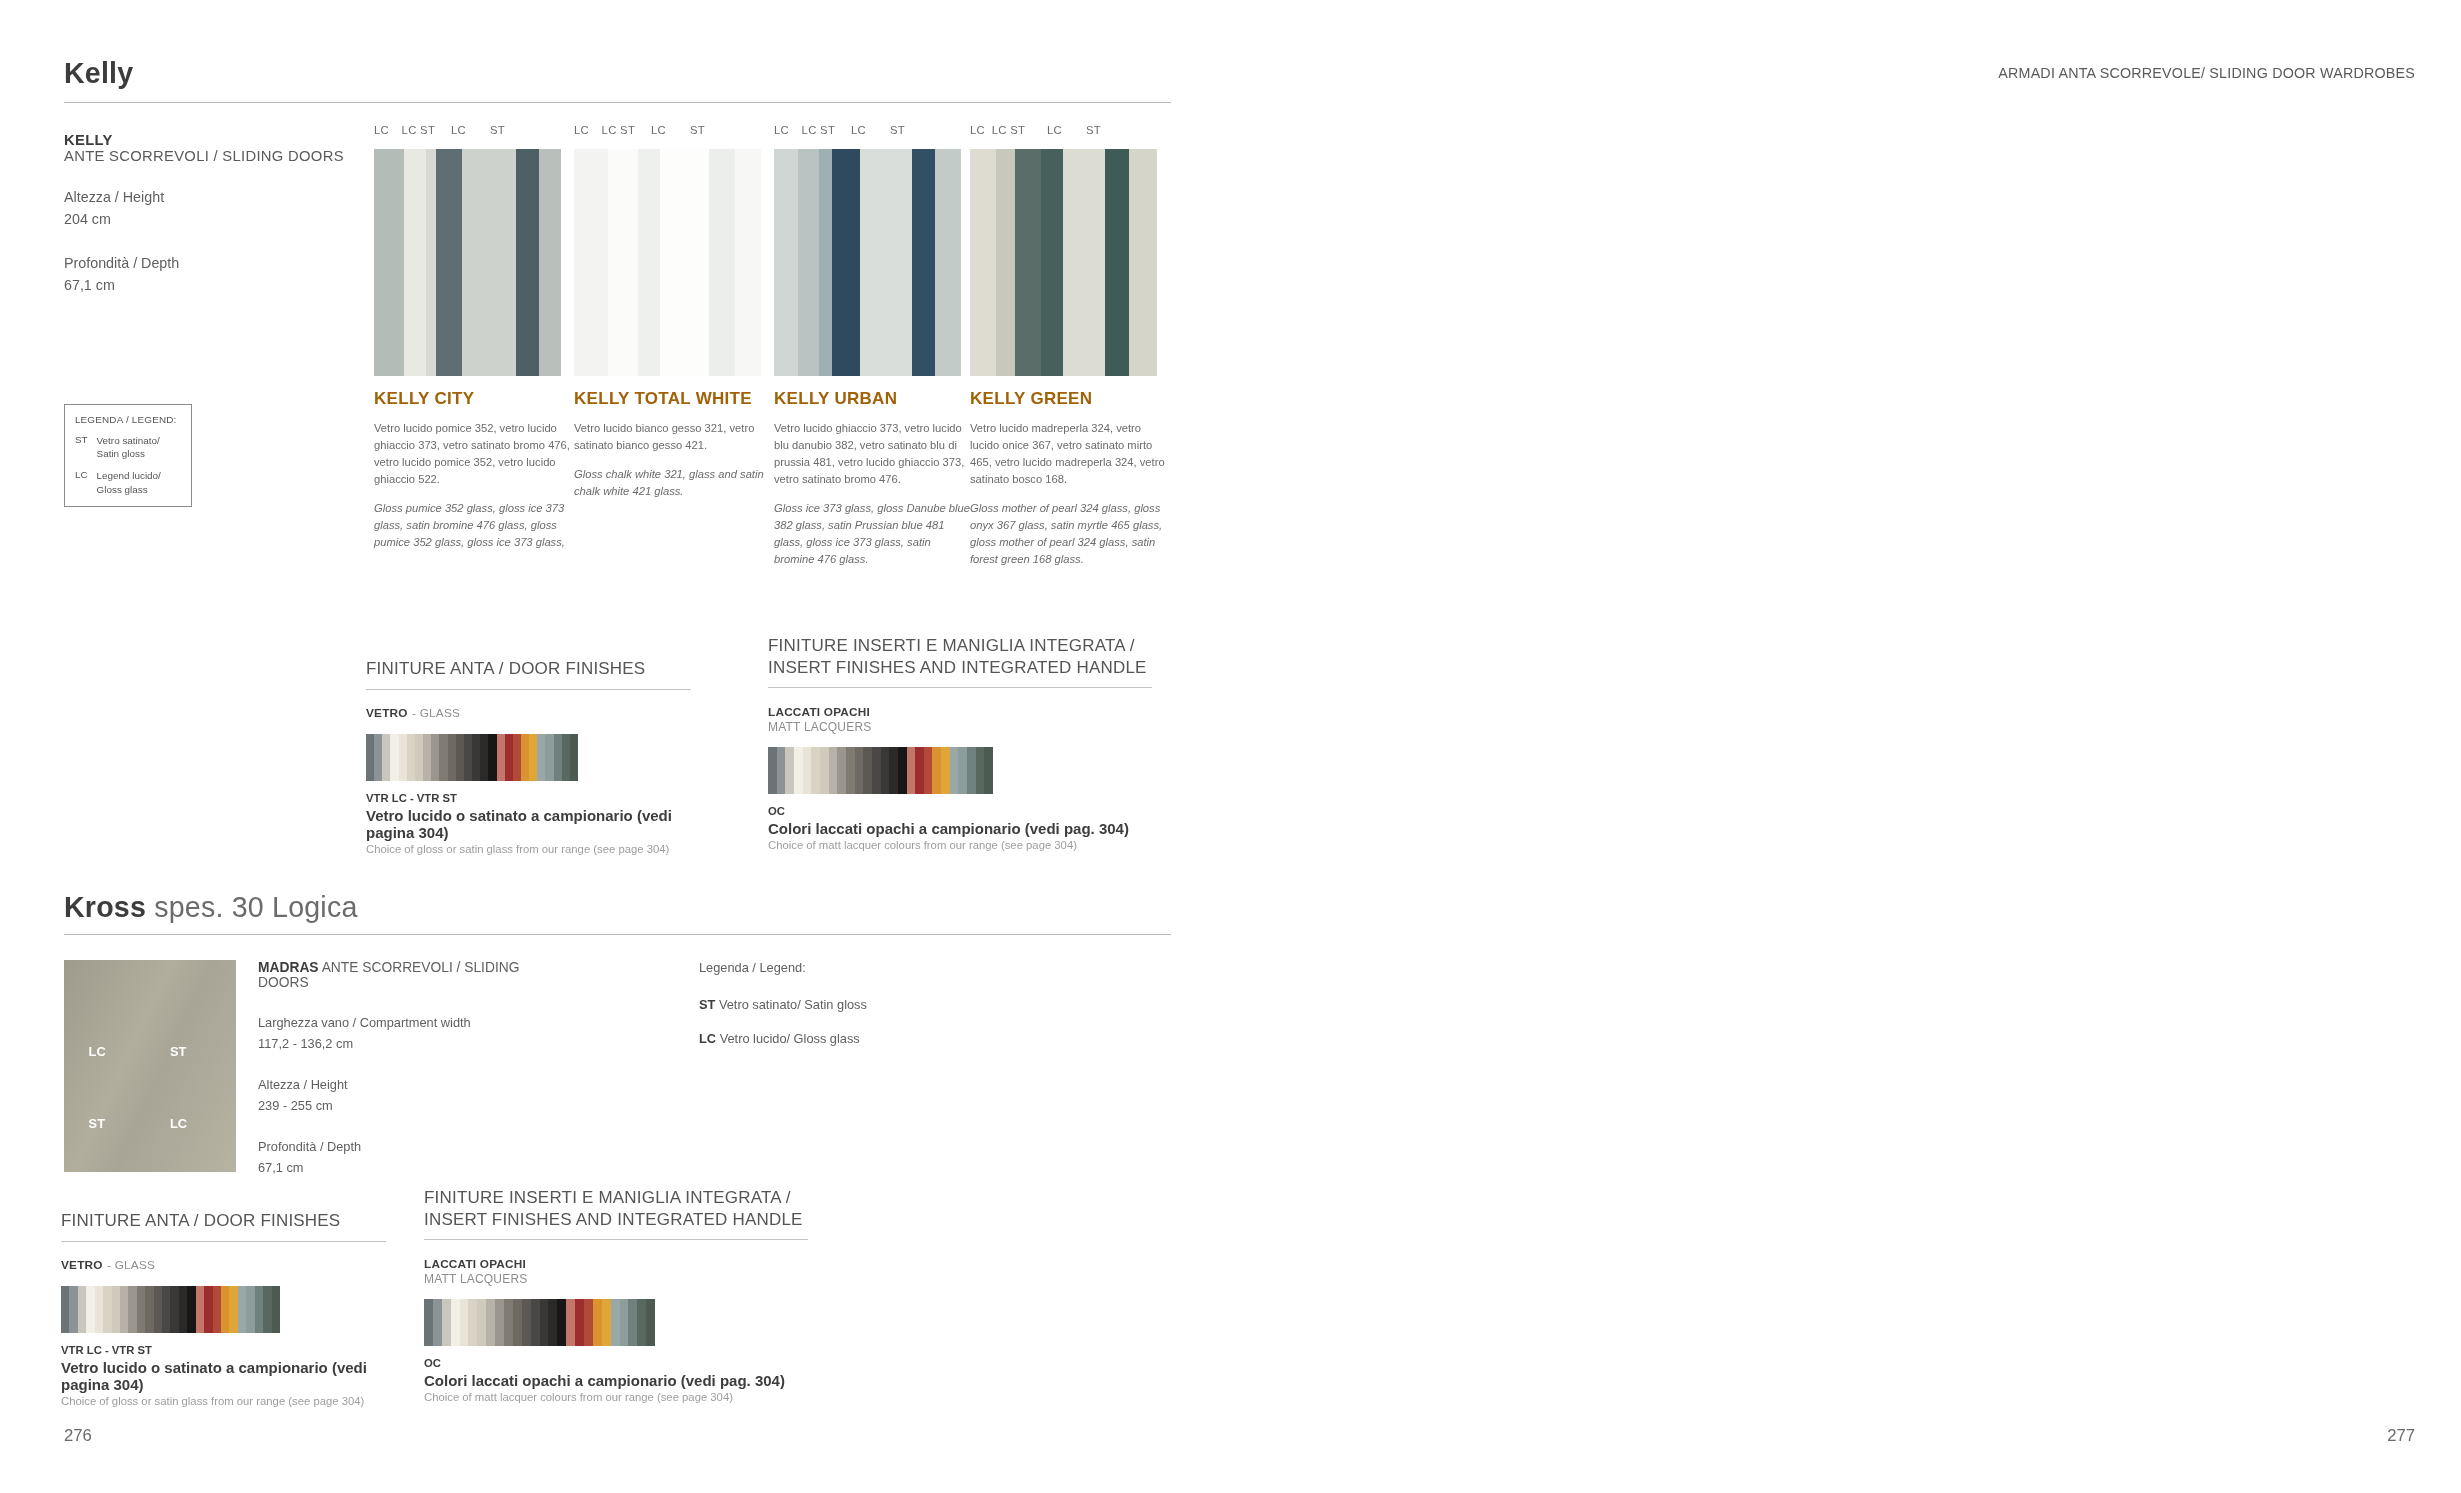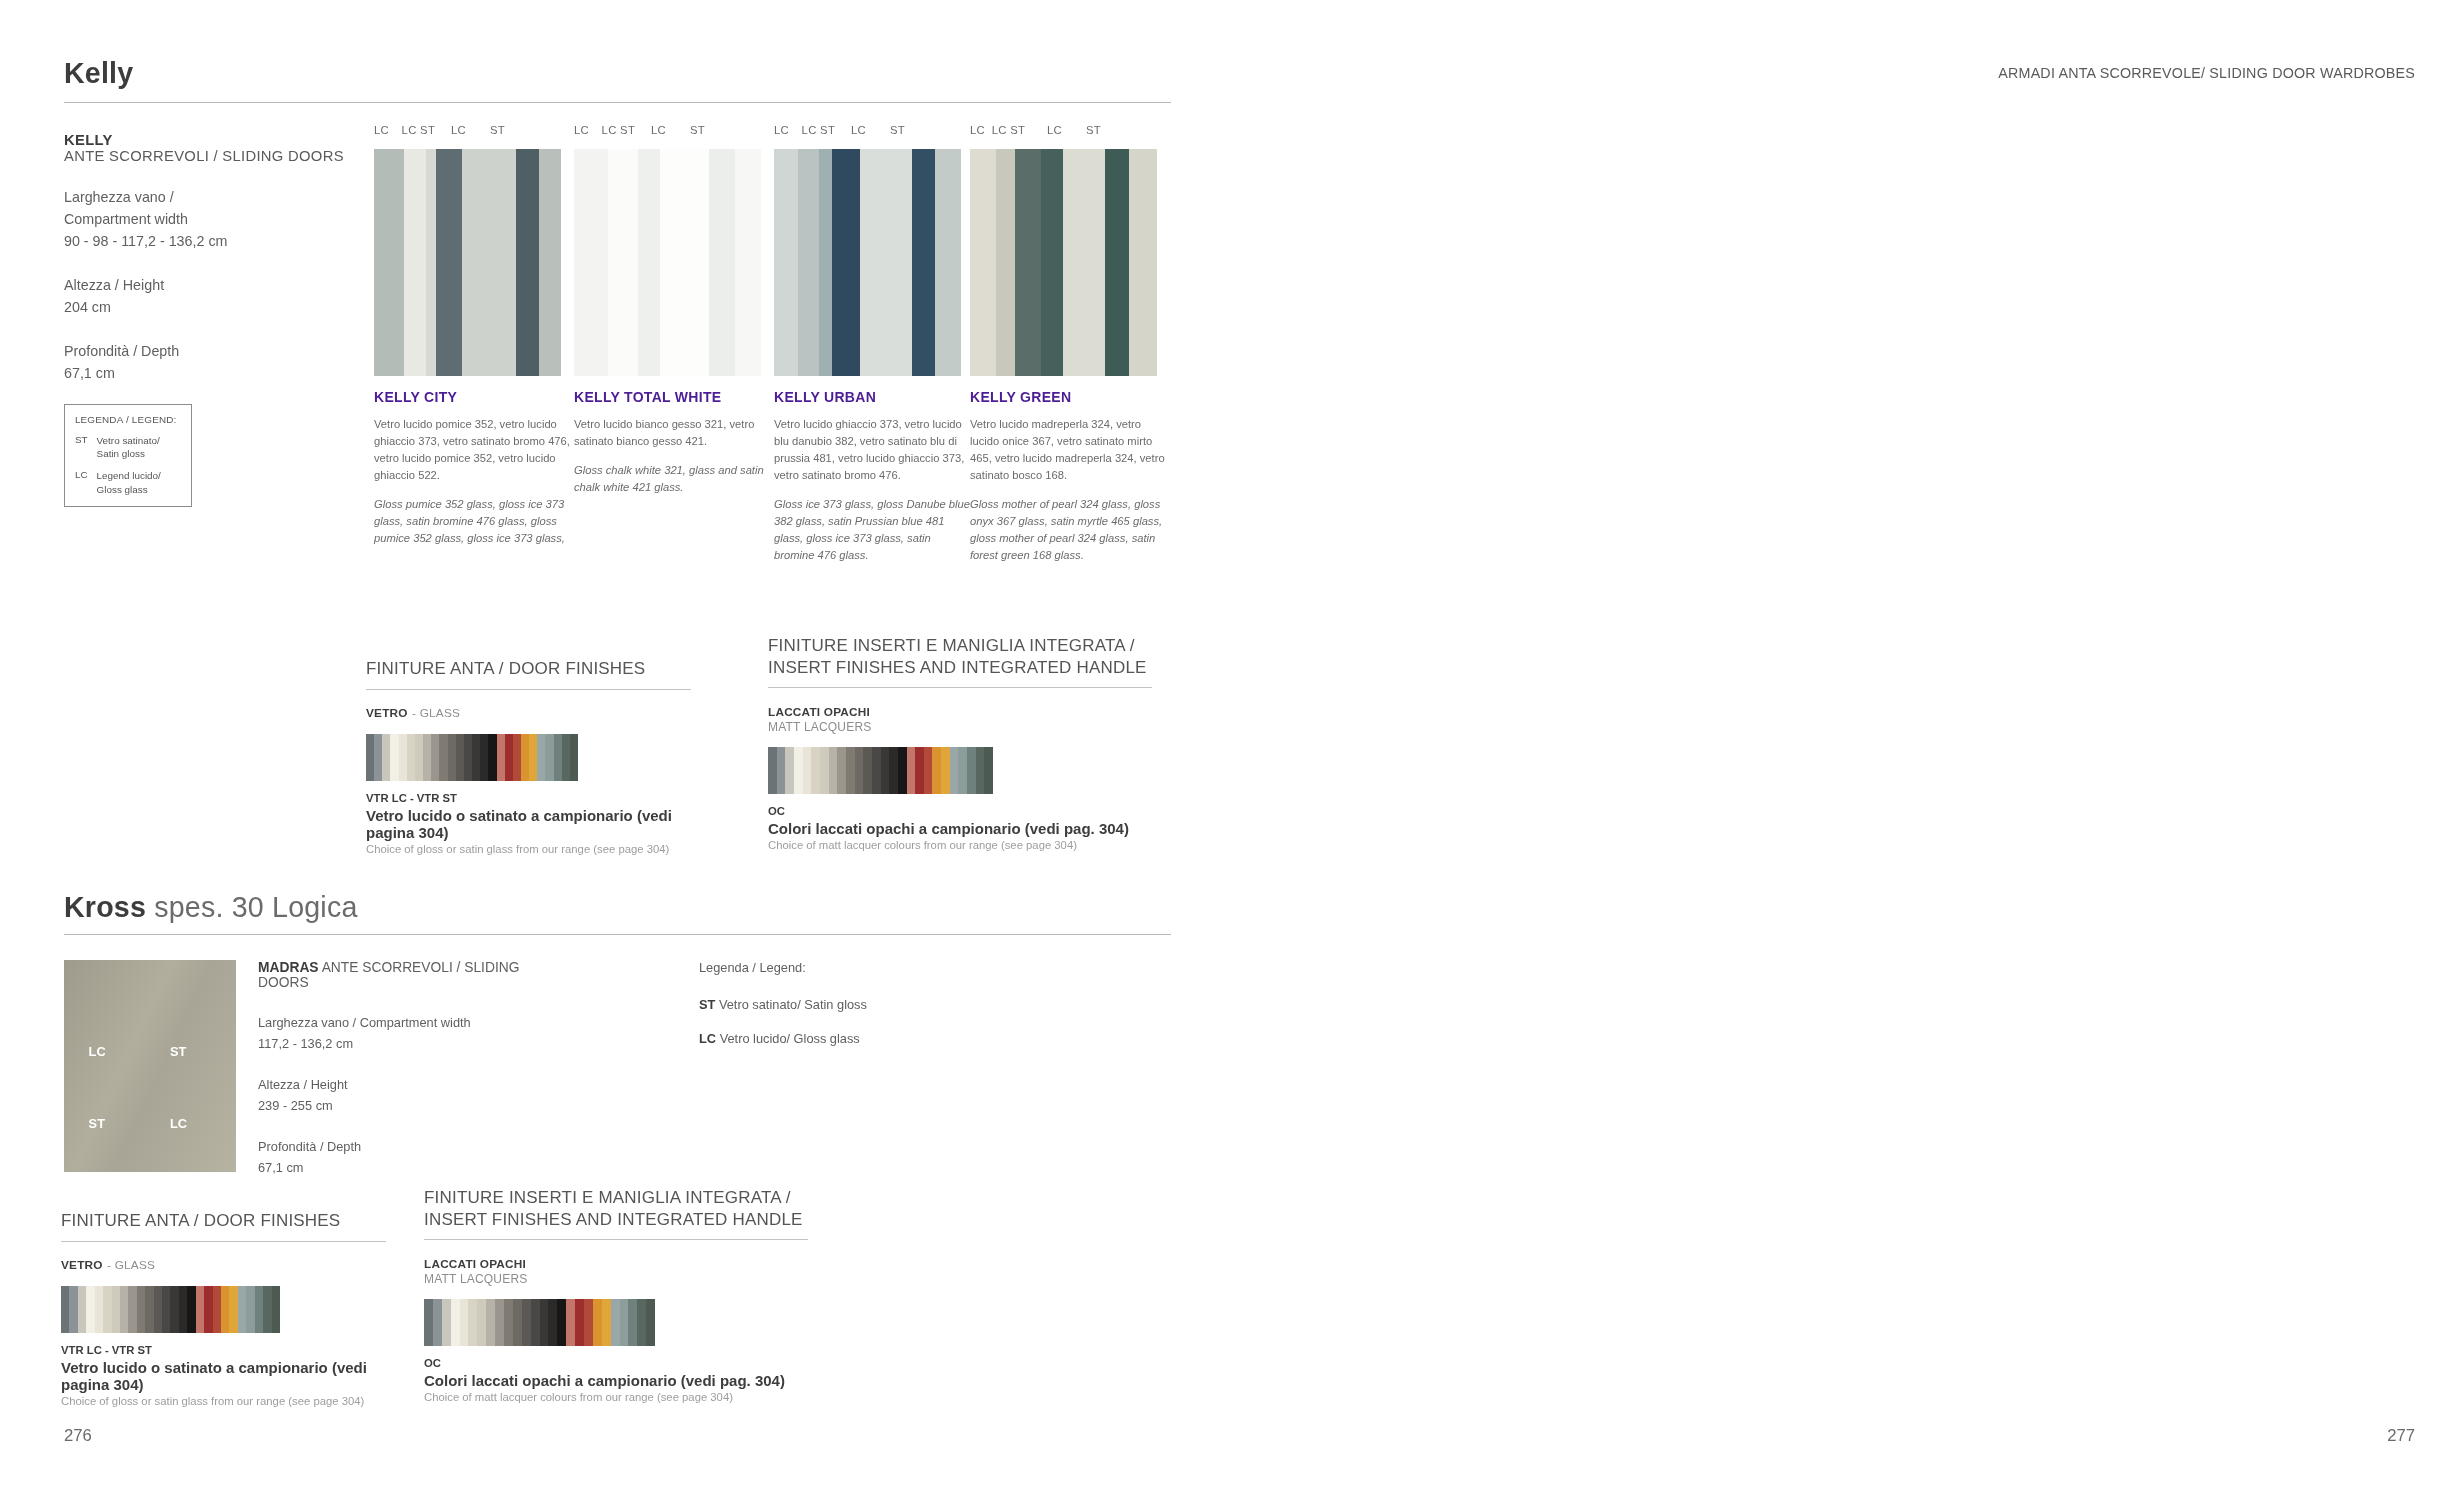--- a/index.html
+++ b/index.html
@@ -35,21 +35,21 @@
   }
   #legend-box .ttl { font-size:9.9px; color:#555; letter-spacing:0.2px; }
   #legend-box .row { display:flex; gap:5.9px; margin-top:8.9px; }
   #legend-box .k { font-size:9.9px; color:#555; width:15.8px; flex:none;}
   #legend-box .v { font-size:9.9px; color:#555; line-height:1.35; }
 
   .door-col { position:absolute; top:124px; }
   .door-col .marks { display:flex; font-size:11.3px; color:#6b6b6b; letter-spacing:0.3px; height:15.8px; }
   .door-col .marks span { position:absolute; }
   .door-img { width:187px; height:227px; margin-top:8.9px; position:relative; overflow:hidden; }
-  .door-name { font-weight:700; font-size:14px; color:#4c1d95; margin-top:13.8px; letter-spacing:0.3px; }
+  .door-name { font-weight:700; font-size:17px; color:#a16207; margin-top:13.8px; letter-spacing:0.3px; }
   .door-desc { font-size:11.2px; color:#6b6b6b; line-height:1.52; margin-top:10.8px; width:197px; }
   .door-desc p + p { margin-top:11.8px;font-style:italic; }
 
   .fin-block { position:absolute; }
   .fin-block .hd { font-size:17px; color:#555; letter-spacing:0.2px; line-height:1.28; }
   .fin-block .hr { height:1px; background:#c4c4c4; margin-top:8.9px; }
   .fin-block .sub { margin-top:13.8px; }
   .fin-block .sub b { font-size:11.8px; color:#3d3d3d; letter-spacing:0.2px;}
   .fin-block .sub span { font-size:11.8px; color:#8d8d8d; letter-spacing:0.2px;}
   .fin-block .sub2 { font-size:12px; color:#8d8d8d; letter-spacing:0.2px; }
@@ -75,25 +75,20 @@
 <body>
 
 <div class="page page-left">
 
   <div id="kelly-title" class="h-title">Kelly</div>
   <div id="kelly-rule" class="rule"></div>
 
   <div id="kelly-spec">
     <div class="t1">KELLY</div>
     <div class="t2">ANTE SCORREVOLI / SLIDING DOORS</div>
-    <div class="blk">
-      <div>Larghezza vano /</div>
-      <div>Compartment width</div>
-      <div>90 - 98 - 117,2 - 136,2 cm</div>
-    </div>
     <div class="blk">
       <div>Altezza / Height</div>
       <div>204 cm</div>
     </div>
     <div class="blk">
       <div>Profondità / Depth</div>
       <div>67,1 cm</div>
     </div>
   </div>
 

